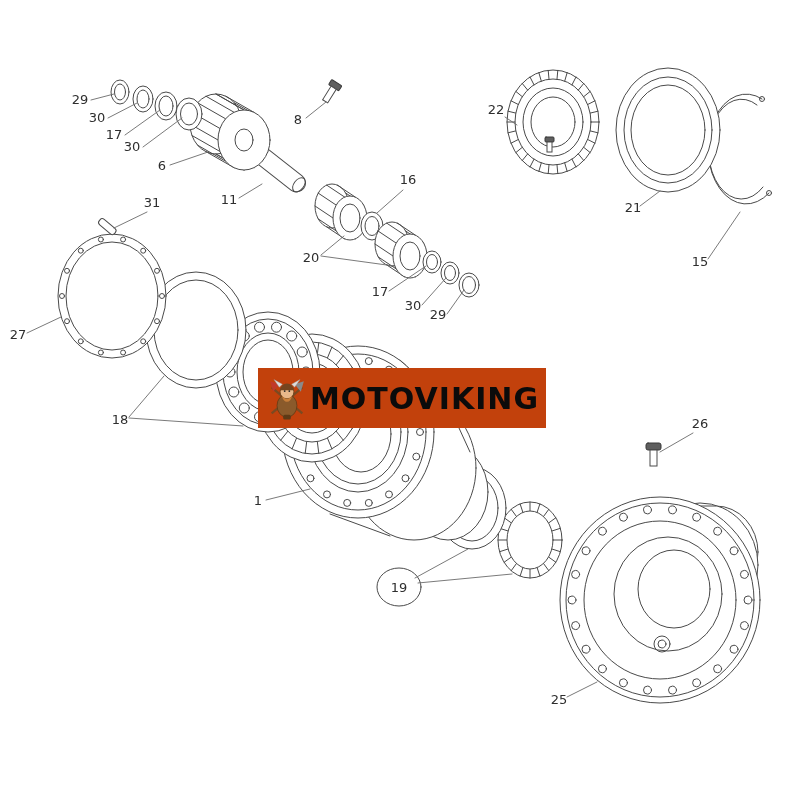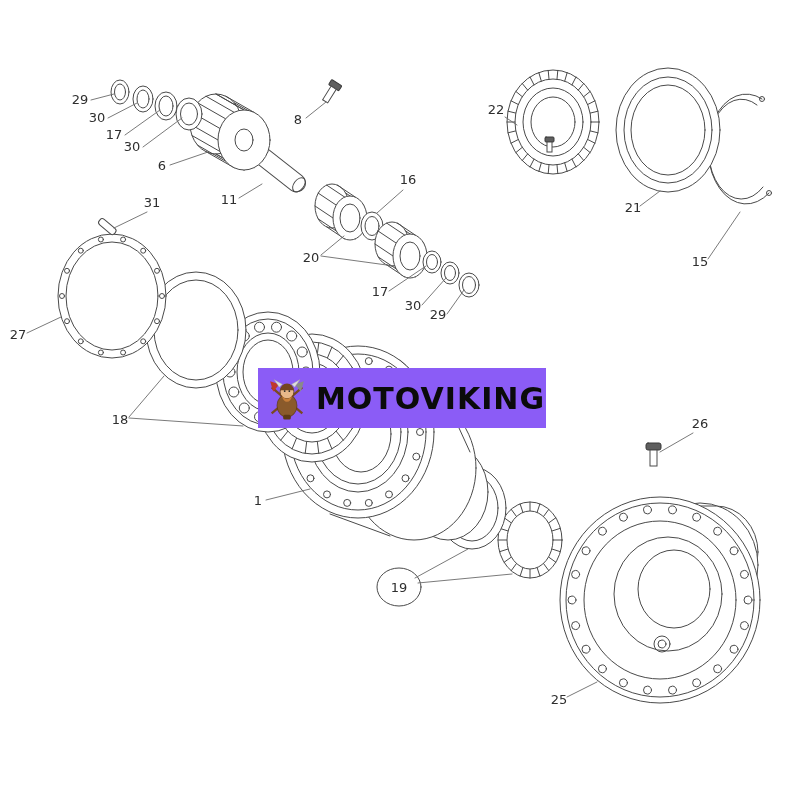--- a/index.html
+++ b/index.html
@@ -7,22 +7,22 @@
         font-family:"DejaVu Sans", sans-serif;}
   #diagram{position:absolute;left:0;top:0;}
   #diagram ellipse,#diagram circle,#diagram line,#diagram path,#diagram rect,#diagram polyline{
         fill:none;stroke:#4a4a4a;stroke-width:1;stroke-linecap:round;}
   #diagram .w{fill:#ffffff;}
   #diagram .dark{fill:#5f5f5f;stroke:#3a3a3a;}
   #diagram .thin{stroke-width:.8;}
   #diagram .leader{stroke:#6b6b6b;stroke-width:.9;fill:none;}
   #diagram text.part-label{fill:#2e2e2e;font:13px "DejaVu Sans",sans-serif;text-anchor:middle;stroke:none;}
   #highlight-circle{fill:none;stroke-width:2.4;}
-  #watermark{position:absolute;left:258px;top:368px;width:288px;height:60px;background:#8b5cf6;
-        display:flex;align-items:center;gap:6px;padding-left:6px;box-sizing:border-box;}
+  #watermark{position:absolute;left:258px;top:368px;width:288px;height:60px;background:#c2410c;
+        display:flex;align-items:center;padding-left:6px;box-sizing:border-box;}
   #watermark .brand{font-size:30px;font-weight:bold;letter-spacing:1px;color:#0b0b0b;white-space:nowrap;}
 </style>
 </head>
 <body>
 
 <div id="page">
 
 <svg id="diagram" width="800" height="800" viewBox="0 0 800 800">
 
   <g>

